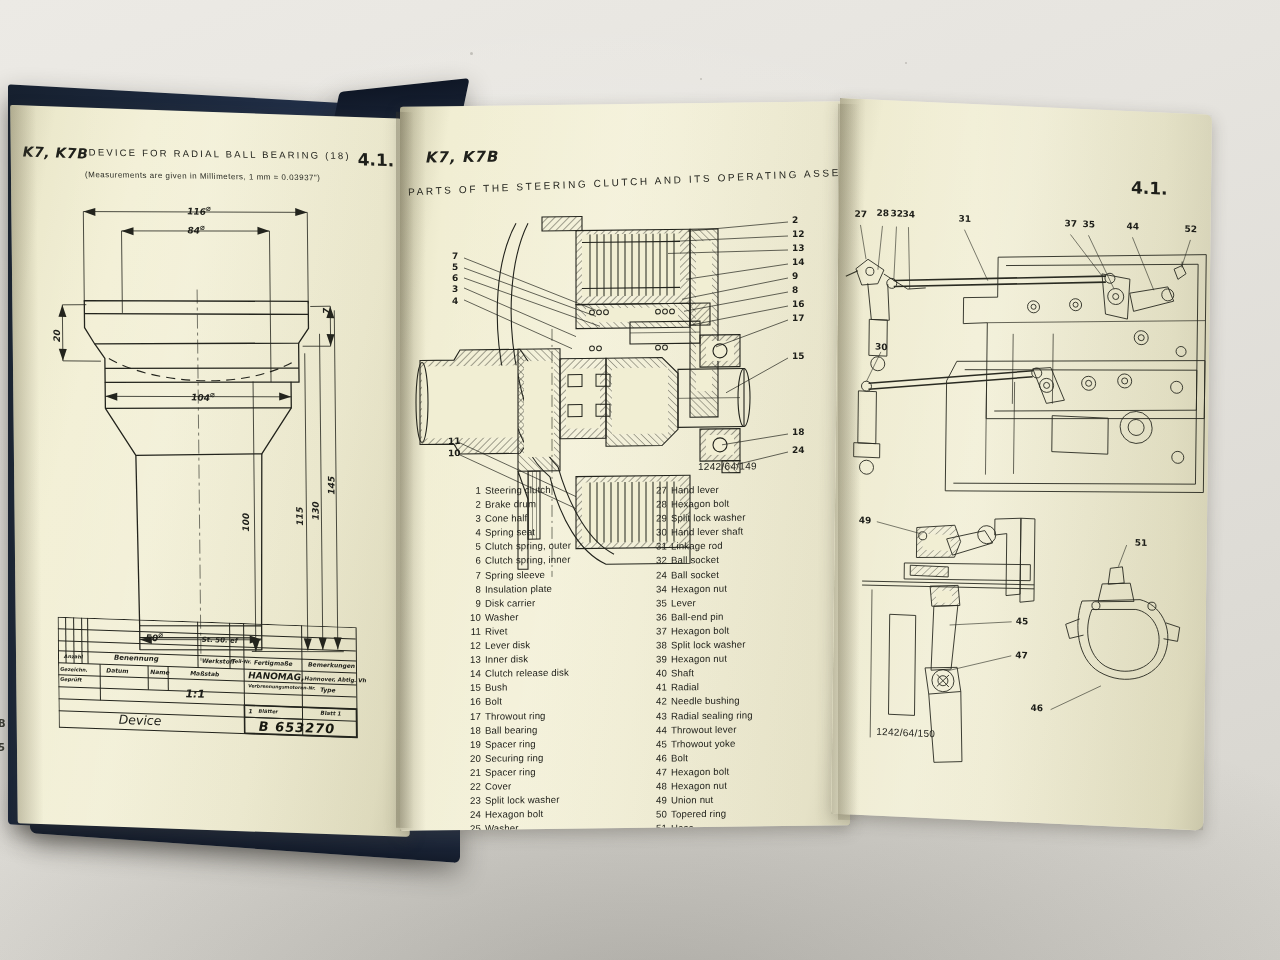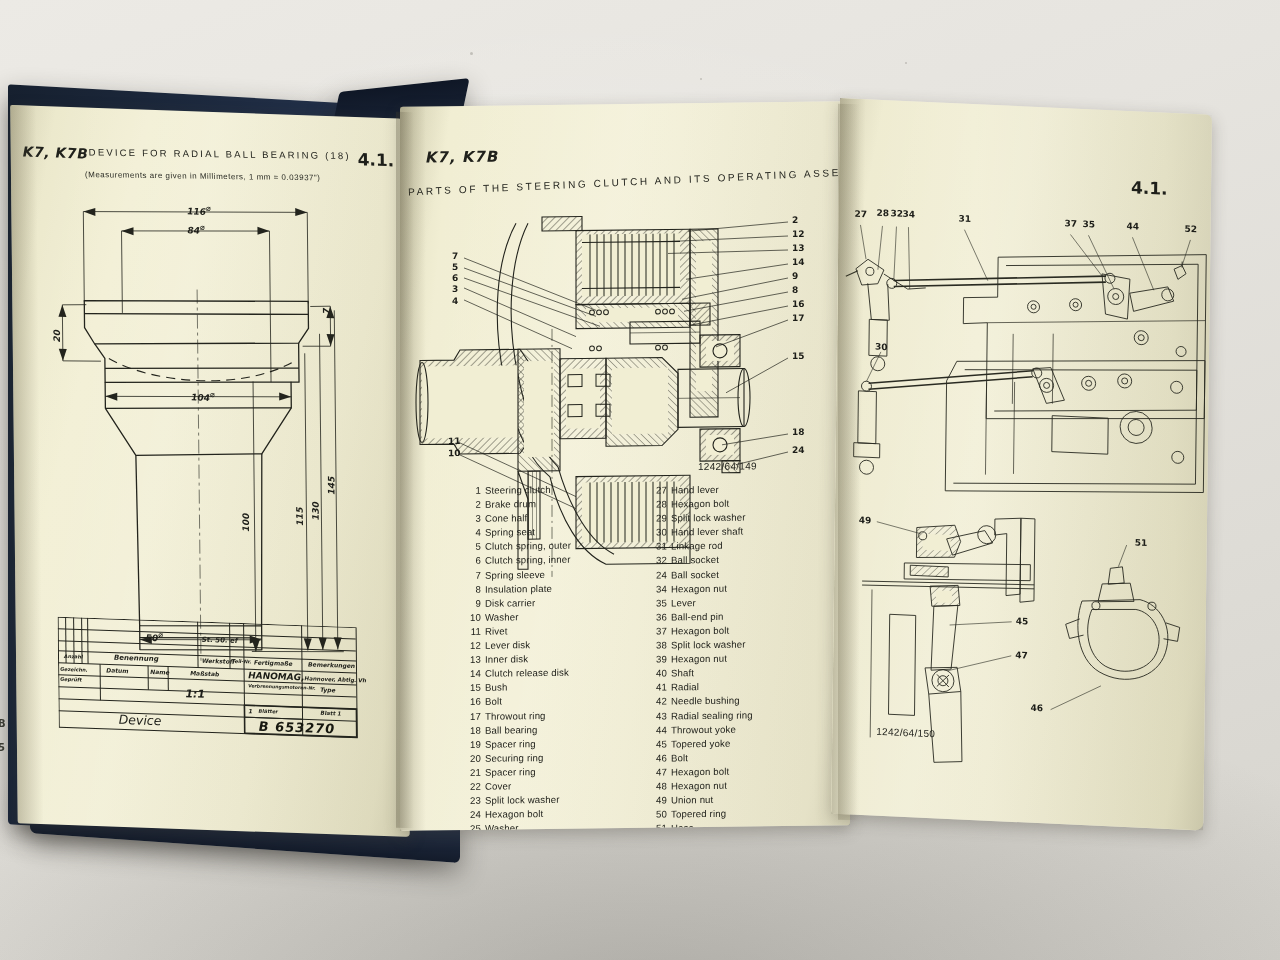--- a/index.html
+++ b/index.html
@@ -548,22 +548,22 @@
             <div><span class="num">34</span><span>Hexagon nut</span></div>
             <div><span class="num">35</span><span>Lever</span></div>
             <div><span class="num">36</span><span>Ball-end pin</span></div>
             <div><span class="num">37</span><span>Hexagon bolt</span></div>
             <div><span class="num">38</span><span>Split lock washer</span></div>
             <div><span class="num">39</span><span>Hexagon nut</span></div>
             <div><span class="num">40</span><span>Shaft</span></div>
             <div><span class="num">41</span><span>Radial</span></div>
             <div><span class="num">42</span><span>Needle bushing</span></div>
             <div><span class="num">43</span><span>Radial sealing ring</span></div>
-            <div><span class="num">44</span><span>Throwout yoke</span></div>
-            <div><span class="num">45</span><span>Topered yoke</span></div>
+            <div><span class="num">44</span><span>Throwout lever</span></div>
+            <div><span class="num">45</span><span>Trhowout yoke</span></div>
             <div><span class="num">46</span><span>Bolt</span></div>
             <div><span class="num">47</span><span>Hexagon bolt</span></div>
             <div><span class="num">48</span><span>Hexagon nut</span></div>
             <div><span class="num">49</span><span>Union nut</span></div>
             <div><span class="num">50</span><span>Topered ring</span></div>
             <div><span class="num">51</span><span>Hose</span></div>
           </div>
       </div>
 
       <div class="page-edge-shadow"></div>

